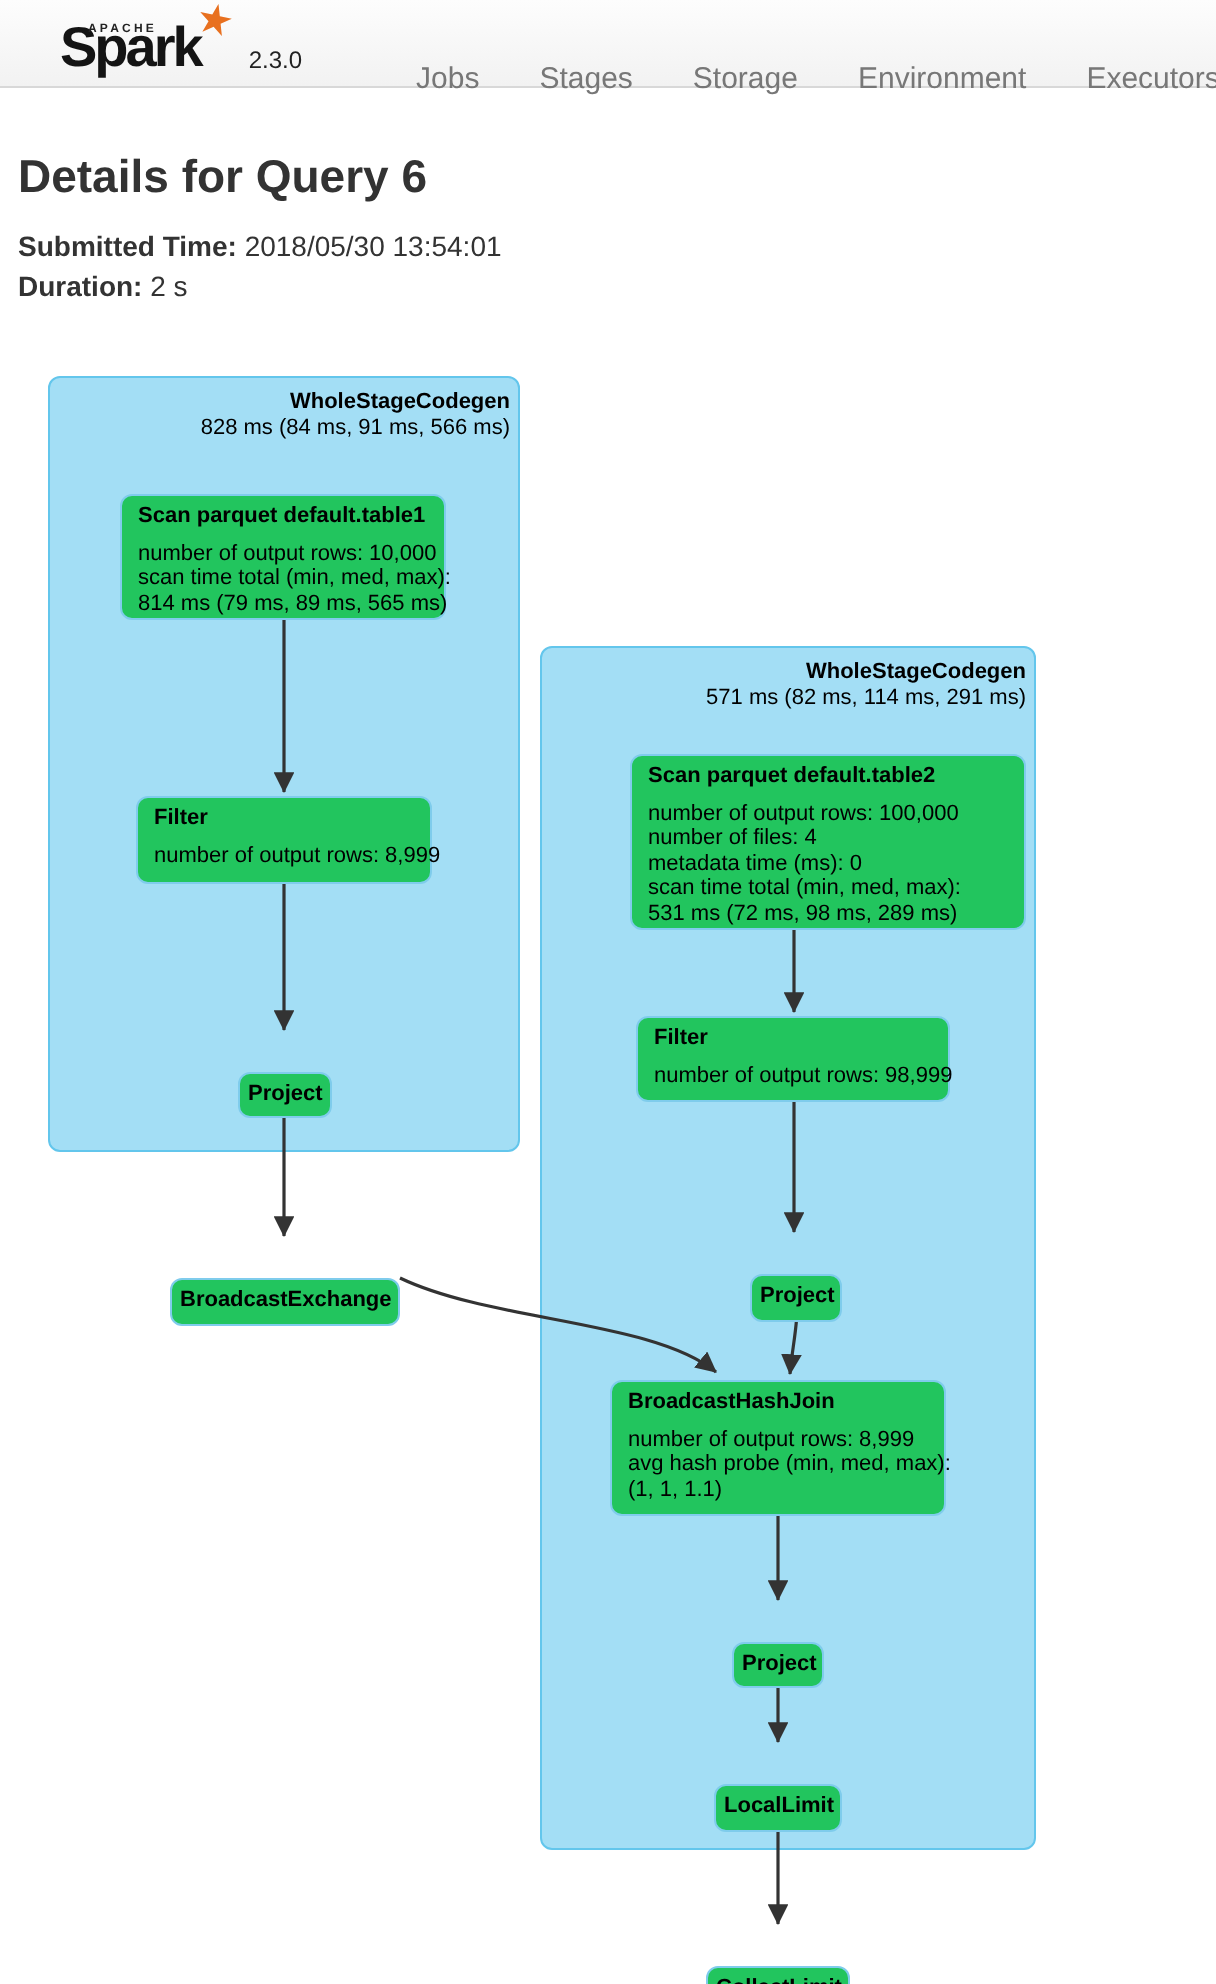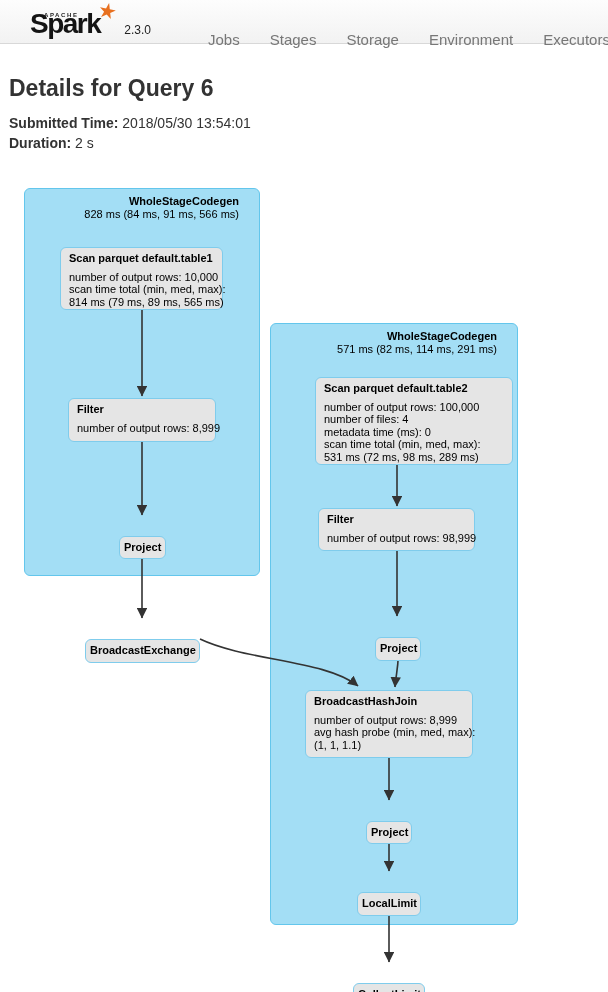--- a/index.html
+++ b/index.html
@@ -44,27 +44,27 @@
   .meta a{color:#0088cc;text-decoration:none;cursor:pointer;margin-right:3px;}
 
   
   .dag{position:absolute;left:0;top:0;width:608px;height:992px;pointer-events:none;z-index:1;}
   .dag *{pointer-events:auto;}
   .cluster{
     position:absolute;background:#a3def5;border:1px solid #63c6ec;
     border-radius:6px;z-index:1;box-sizing:border-box;
   }
   .cluster-label{
-    position:absolute;top:6px;right:20px;text-align:right;
+    position:absolute;top:6px;right:4px;text-align:right;
     font-size:11px;line-height:13px;color:#000;white-space:nowrap;
   }
   .cluster-label .cname{font-weight:bold;}
   .edges{position:absolute;left:0;top:0;z-index:2;pointer-events:none;}
   .pnode{
-    position:absolute;background:#e5e5e5;border:1px solid #7fccec;
+    position:absolute;background:#22c55e;border:1px solid #7fccec;
     border-radius:6px;box-sizing:border-box;z-index:3;
     font-size:11px;line-height:12.5px;color:#000;padding:4px 8px;
     white-space:nowrap;
   }
   .pnode .t{font-weight:bold;margin-bottom:6px;}
   .pnode .t:last-child{margin-bottom:0;}
   .pnode.small{text-align:center;padding:4px 4px;margin-top:19px;}
 </style>
 </head>
 <body>

